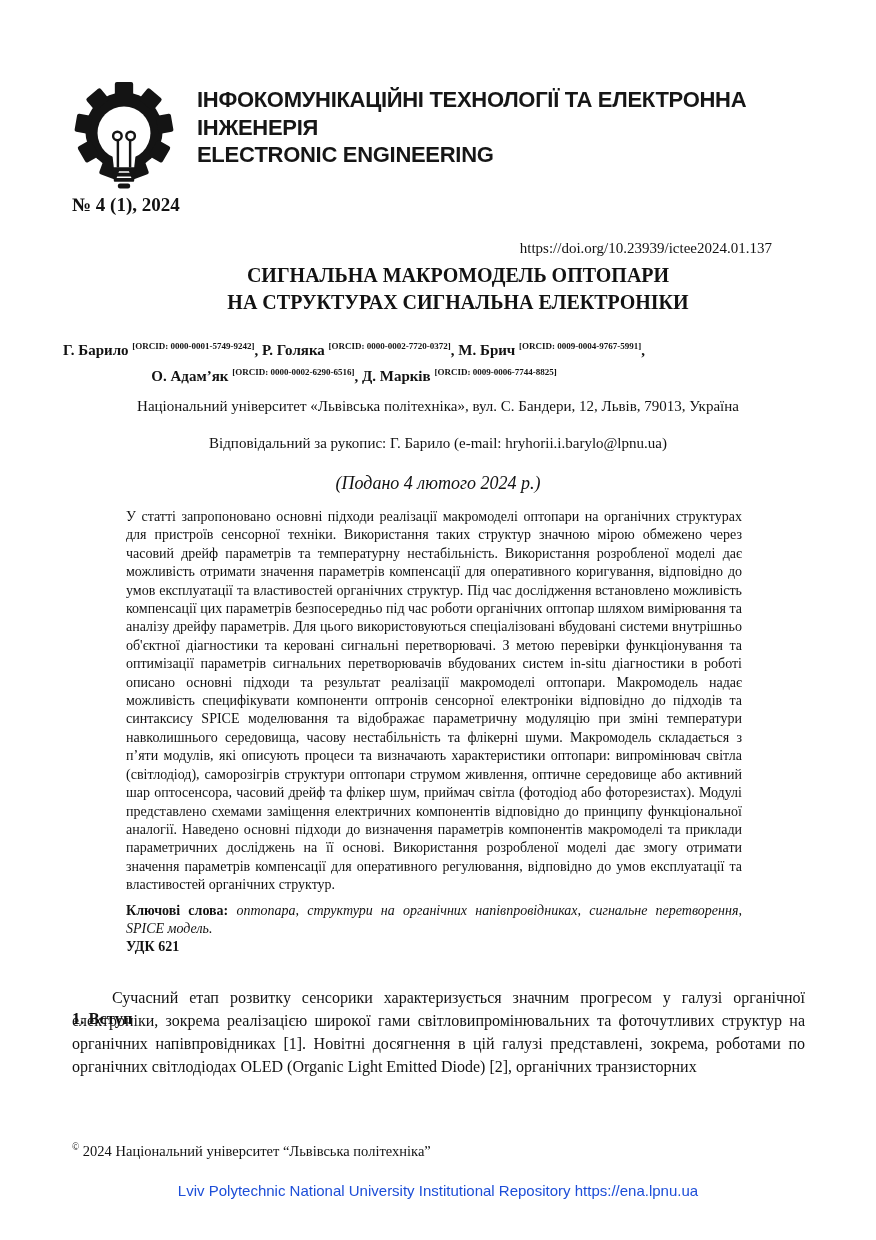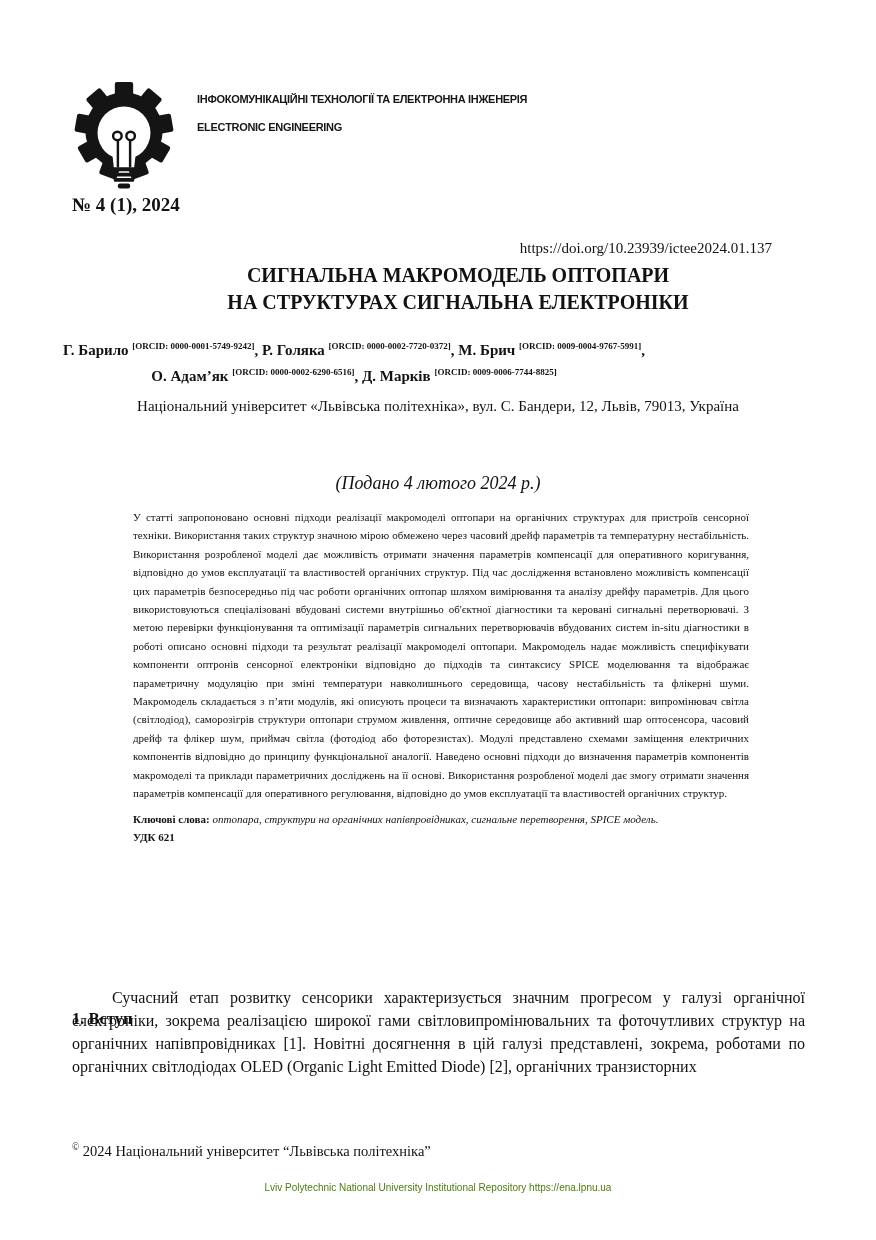--- a/index.html
+++ b/index.html
@@ -10,21 +10,21 @@
     background:#ffffff;
     font-family:"Liberation Serif","DejaVu Serif",serif;
     color:#121212;
     overflow:hidden;
   }
   
   .logo{position:absolute;left:73px;top:82px;width:102px;height:112px;}
   .journal-titles{
     position:absolute;left:197px;top:86px;width:600px;
     font-family:"Liberation Sans","DejaVu Sans",sans-serif;
-    font-weight:700;font-size:11px;line-height:27.5px;
+    font-weight:700;font-size:22px;line-height:27.5px;
     letter-spacing:-0.3px;color:#161616;
   }
   .issue{
     position:absolute;left:72px;top:194px;
     font-weight:700;font-size:19px;
   }
   
   .doi{
     position:absolute;left:0;top:240px;width:772px;
     text-align:right;font-size:15px;
@@ -45,22 +45,22 @@
   .correspondence{
     position:absolute;left:0;top:435px;width:876px;
     text-align:center;font-size:15px;
   }
   .submitted{
     position:absolute;left:0;top:473px;width:876px;
     text-align:center;font-style:italic;font-size:18px;
   }
   
   .abstract-block{
-    position:absolute;left:133px;top:508px;width:616px;
-    font-size:11px;line-height:18.4px;text-align:justify;
+    position:absolute;left:126px;top:508px;width:616px;
+    font-size:14px;line-height:18.4px;text-align:justify;
   }
   .abstract-block p{margin:0;}
   .keywords{margin-top:7px !important;}
   .kw-label{font-weight:700;}
   .kw-text{font-style:italic;}
   .udc{font-weight:700;}
   
   .section-heading{
     position:absolute;left:72px;top:1009px;
     font-weight:700;font-size:16.5px;
@@ -73,21 +73,21 @@
   
   .copyright{
     position:absolute;left:72px;top:1142px;
     font-size:14.5px;
   }
   .copyright sup{font-size:9.5px;}
   .repository{
     position:absolute;left:0;top:1182px;width:876px;
     text-align:center;
     font-family:"Liberation Sans","DejaVu Sans",sans-serif;
-    font-size:10px;color:#4d7c0f;
+    font-size:15px;color:#1d4ed8;
   }
 </style>
 </head>
 <body>
 
 <div class="page">
 
   <div class="logo">
     <svg viewBox="0 0 100 110" width="102" height="112">
       <g fill="#141414">
@@ -133,20 +133,21 @@
 
   <div class="title">
     <div>СИГНАЛЬНА МАКРОМОДЕЛЬ ОПТОПАРИ</div>
     <div>НА СТРУКТУРАХ СИГНАЛЬНА ЕЛЕКТРОНІКИ</div>
   </div>
 
   <div class="authors"><span><span>Г. Барило </span><sup>[ORCID: 0000-0001-5749-9242]</sup><span>, </span></span><span><span>Р. Голяка </span><sup>[ORCID: 0000-0002-7720-0372]</sup><span>, </span></span><span><span>М. Брич </span><sup>[ORCID: 0009-0004-9767-5991]</sup><span>,</span></span><br><span><span>О. Адам’як </span><sup>[ORCID: 0000-0002-6290-6516]</sup><span>, </span></span><span><span>Д. Марків </span><sup>[ORCID: 0009-0006-7744-8825]</sup><span></span></span></div>
 
   <div class="affiliation">Національний університет «Львівська політехніка», вул. С. Бандери, 12, Львів, 79013, Україна</div>
 
+  <div class="correspondence">Відповідальний за рукопис: Г. Барило (e-mail: hryhorii.i.barylo@lpnu.ua)</div>
 
   <div class="submitted">(Подано 4 лютого 2024 р.)</div>
 
   <div class="abstract-block">
     <p>У статті запропоновано основні підходи реалізації макромоделі оптопари на органічних структурах для пристроїв сенсорної техніки. Використання таких структур значною мірою обмежено через часовий дрейф параметрів та температурну нестабільність. Використання розробленої моделі дає можливість отримати значення параметрів компенсації для оперативного коригування, відповідно до умов експлуатації та властивостей органічних структур. Під час дослідження встановлено можливість компенсації цих параметрів безпосередньо під час роботи органічних оптопар шляхом вимірювання та аналізу дрейфу параметрів. Для цього використовуються спеціалізовані вбудовані системи внутрішньо об'єктної діагностики та керовані сигнальні перетворювачі. З метою перевірки функціонування та оптимізації параметрів сигнальних перетворювачів вбудованих систем in-situ діагностики в роботі описано основні підходи та результат реалізації макромоделі оптопари. Макромодель надає можливість специфікувати компоненти оптронів сенсорної електроніки відповідно до підходів та синтаксису SPICE моделювання та відображає параметричну модуляцію при зміні температури навколишнього середовища, часову нестабільність та флікерні шуми. Макромодель складається з п’яти модулів, які описують процеси та визначають характеристики оптопари: випромінювач світла (світлодіод), саморозігрів структури оптопари струмом живлення, оптичне середовище або активний шар оптосенсора, часовий дрейф та флікер шум, приймач світла (фотодіод або фоторезистах). Модулі представлено схемами заміщення електричних компонентів відповідно до принципу функціональної аналогії. Наведено основні підходи до визначення параметрів компонентів макромоделі та приклади параметричних досліджень на її основі. Використання розробленої моделі дає змогу отримати значення параметрів компенсації для оперативного регулювання, відповідно до умов експлуатації та властивостей органічних структур.</p>
     <p class="keywords"><span class="kw-label">Ключові слова:</span> <span class="kw-text">оптопара, структури на органічних напівпровідниках, сигнальне перетворення, SPICE модель.</span></p>
     <p class="udc">УДК 621</p>
   </div>
 
   <div class="section-heading">1. Вступ</div>

